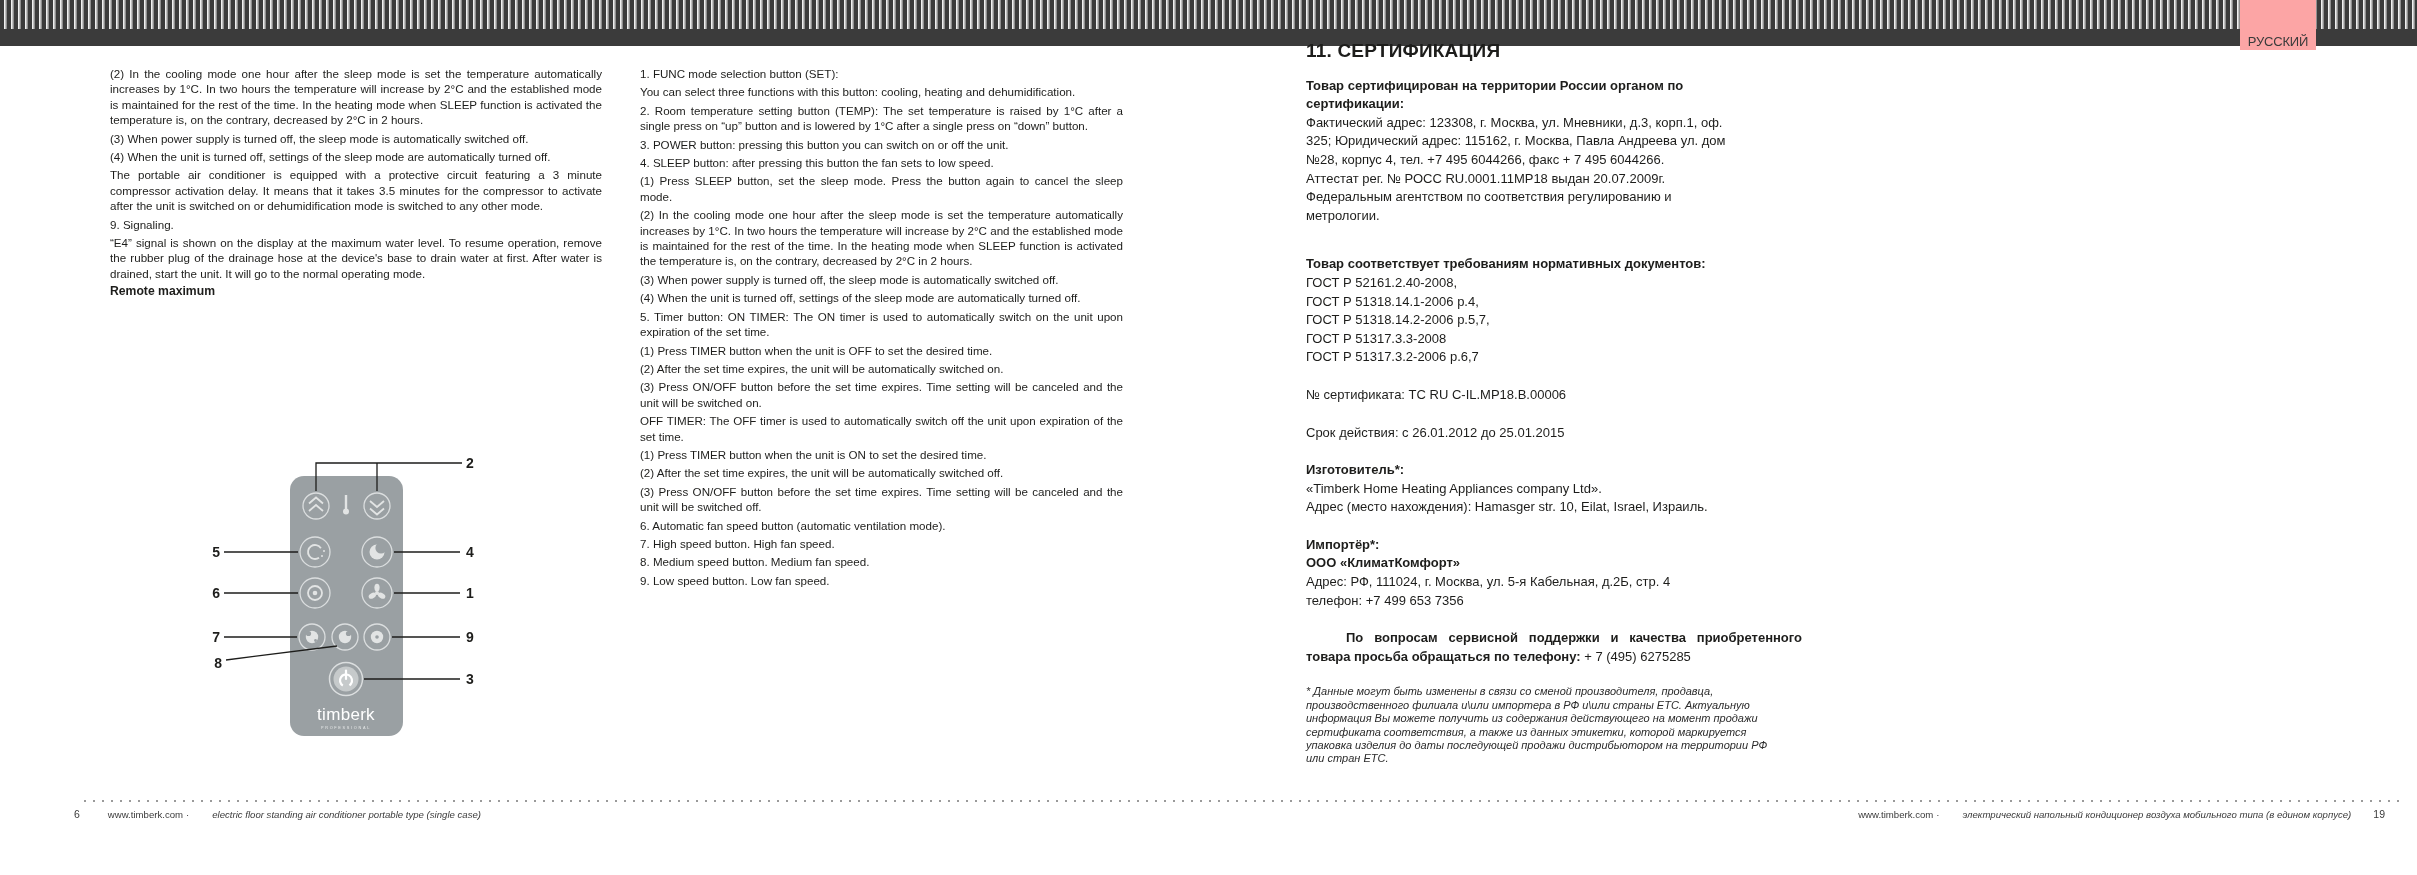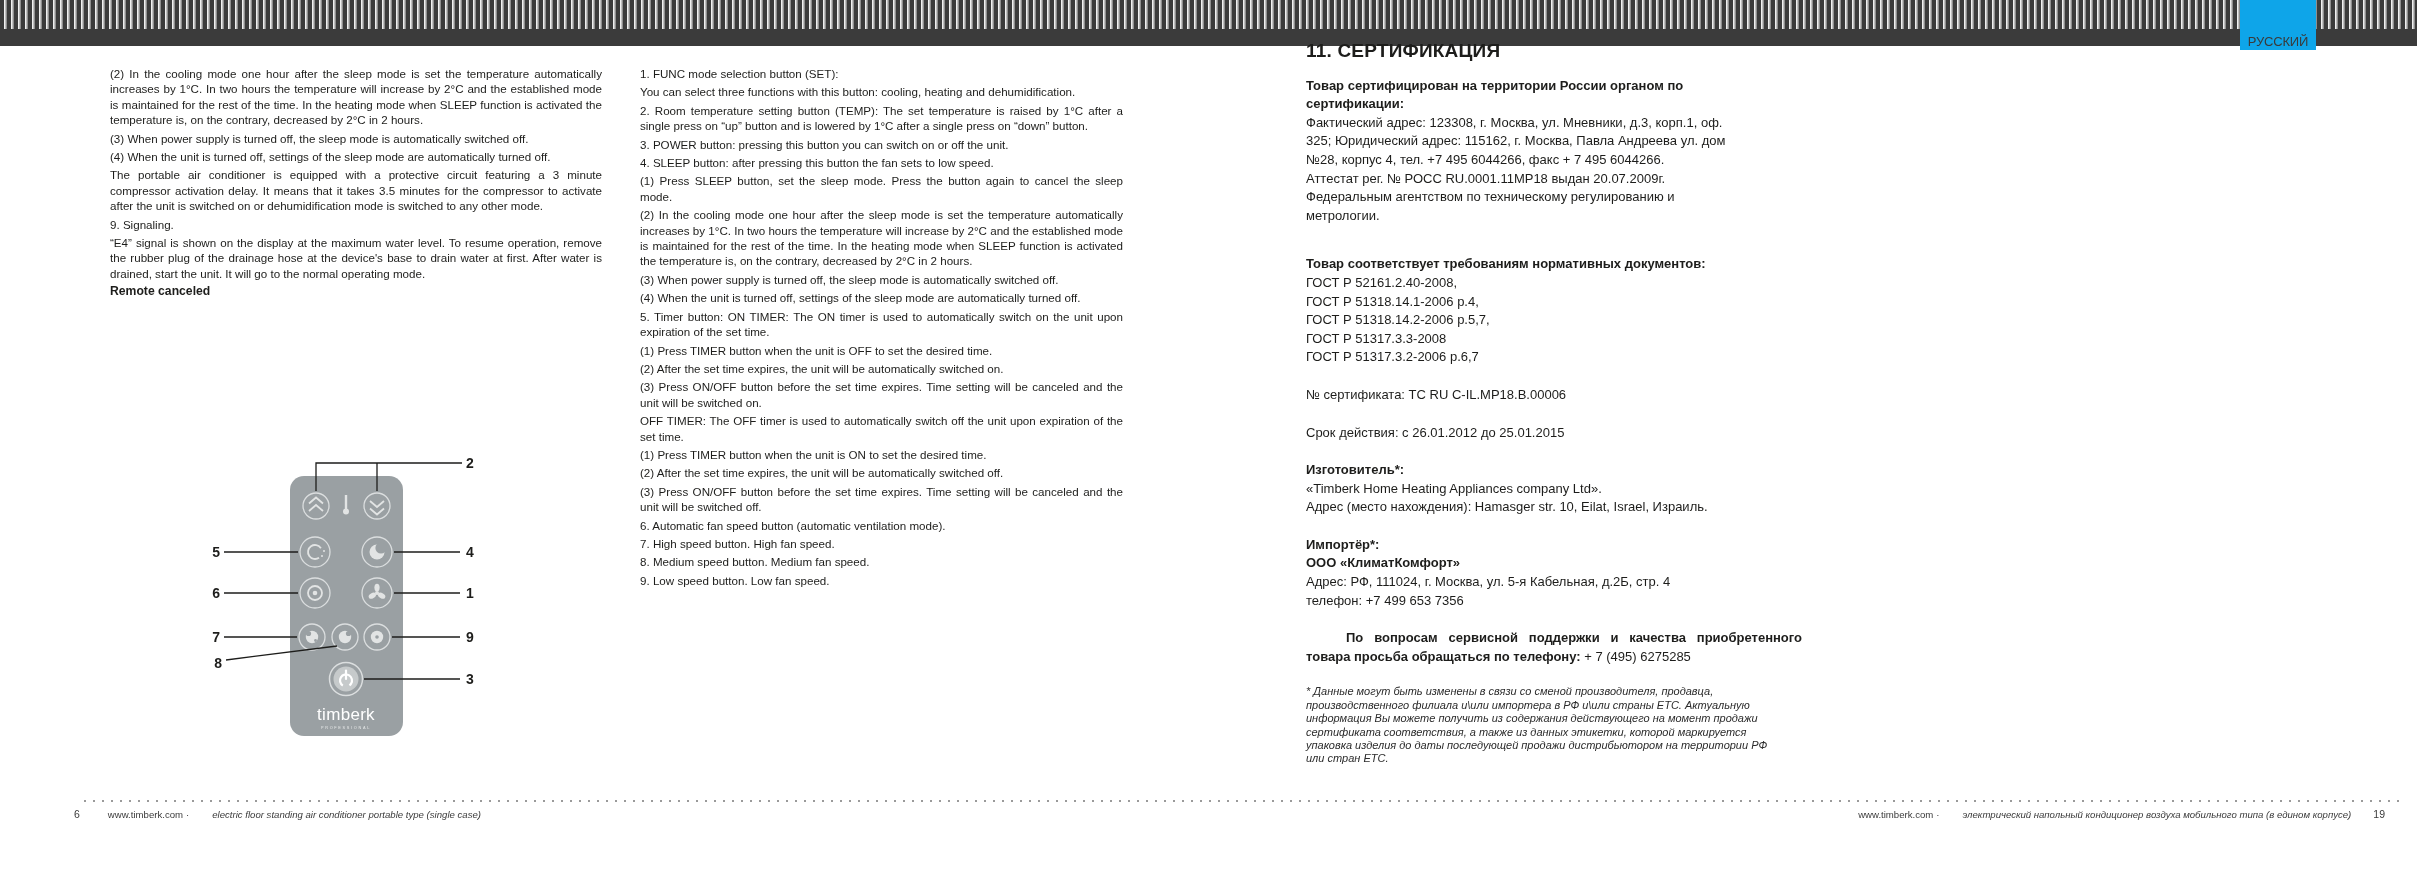--- a/index.html
+++ b/index.html
@@ -4,21 +4,21 @@
 <style>
   html,body{margin:0;padding:0;background:#fff;}
   .page{position:relative;width:2417px;height:875px;background:#ffffff;overflow:hidden;
         font-family:"Liberation Sans",sans-serif;color:#1d1d1b;}
 
   
   .topbar{position:absolute;top:0;left:0;width:2417px;height:48px;}
   .topbar .stripes{position:absolute;top:0;left:0;width:2417px;height:29px;
       background:repeating-linear-gradient(90deg,#3b3b3b 0px,#3b3b3b 4px,#f0f0f0 4.5px,#8f8f8f 6.5px,#3b3b3b 7px);}
   .topbar .band{position:absolute;top:29px;left:0;width:2417px;height:17px;background:#3b3b3b;}
-  .lang-tab{position:absolute;top:0;left:2240px;width:76px;height:50px;background:#0ea5e9;
+  .lang-tab{position:absolute;top:0;left:2240px;width:76px;height:50px;background:#fca5a5;
       display:flex;align-items:flex-end;justify-content:center;padding-bottom:1px;box-sizing:border-box;
       font-size:13px;letter-spacing:-0.2px;color:#3a3a3a;}
 
   
   .col{position:absolute;top:66px;font-size:11.6px;line-height:15.4px;text-align:justify;}
   #col1{left:110px;width:492px;}
   #col2{left:640px;width:483px;}
   .col p{margin:0 0 3px 0;}
   .subhead{font-weight:bold;font-size:12.2px;margin-top:30px;text-align:left;}
 
@@ -64,21 +64,21 @@
     <span>РУССКИЙ</span>
   </div>
 
   <div class="col" id="col1">
     <p>(2) In the cooling mode one hour after the sleep mode is set the temperature automatically increases by 1°C. In two hours the temperature will increase by 2°C and the established mode is maintained for the rest of the time. In the heating mode when SLEEP function is activated the temperature is, on the contrary, decreased by 2°C in 2 hours.</p>
     <p>(3) When power supply is turned off, the sleep mode is automatically switched off.</p>
     <p>(4) When the unit is turned off, settings of the sleep mode are automatically turned off.</p>
     <p>The portable air conditioner is equipped with a protective circuit featuring a 3 minute compressor activation delay. It means that it takes 3.5 minutes for the compressor to activate after the unit is switched on or dehumidification mode is switched to any other mode.</p>
     <p>9. Signaling.</p>
     <p>“E4” signal is shown on the display at the maximum water level. To resume operation, remove the rubber plug of the drainage hose at the device's base to drain water at first. After water is drained, start the unit. It will go to the normal operating mode.</p>
-    <p class="subhead">Remote canceled</p>
+    <p class="subhead">Remote maximum</p>
   </div>
 
   <svg class="remote-figure" width="360" height="320" viewBox="0 0 360 320">
     <rect x="150" y="36" width="113" height="260" rx="14" fill="#9aa0a3"></rect>
 
     <circle class="ring" cx="176" cy="66" r="13"></circle>
     <g class="icon-stroke">
       <path d="M169,71 l7,-6 l7,6"></path>
         <path d="M169,63.5 l7,-6 l7,6"></path>
     </g>
@@ -197,21 +197,21 @@
   <div id="col3">
     <h2>11. СЕРТИФИКАЦИЯ</h2>
 
     <div class="sec-lg">
       <div class="b">Товар сертифицирован на территории России органом по</div>
       <div class="b">сертификации:</div>
       <div>Фактический адрес: 123308, г. Москва, ул. Мневники, д.3, корп.1, оф.</div>
       <div>325; Юридический адрес: 115162, г. Москва, Павла Андреева ул. дом</div>
       <div>№28, корпус 4, тел. +7 495 6044266, факс + 7 495 6044266.</div>
       <div>Аттестат рег. № РОСС RU.0001.11МР18 выдан 20.07.2009г.</div>
-      <div>Федеральным агентством по техническому регулированию и</div>
+      <div>Федеральным агентством по соответствия регулированию и</div>
       <div>метрологии.</div>
     </div>
 
     <div class="sec">
       <div class="b">Товар соответствует требованиям нормативных документов:</div>
       <div>ГОСТ Р 52161.2.40-2008,</div>
       <div>ГОСТ Р 51318.14.1-2006 р.4,</div>
       <div>ГОСТ Р 51318.14.2-2006 р.5,7,</div>
       <div>ГОСТ Р 51317.3.3-2008</div>
       <div>ГОСТ Р 51317.3.2-2006 р.6,7</div>

